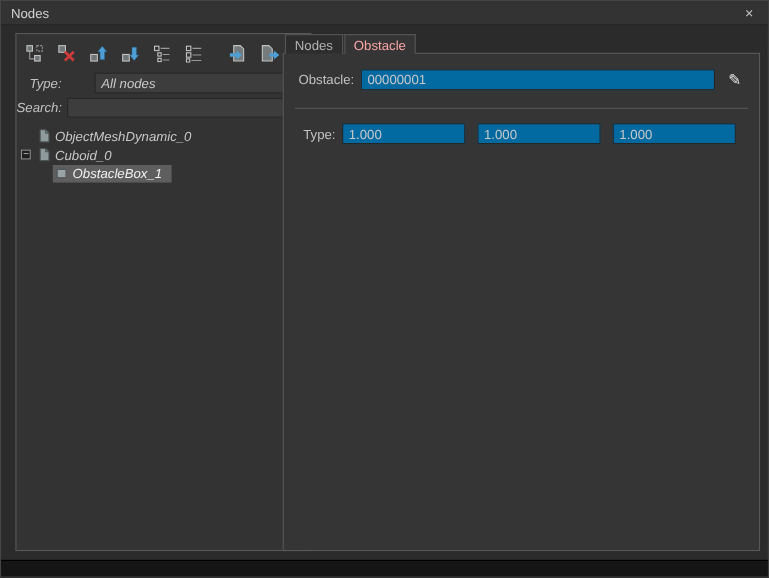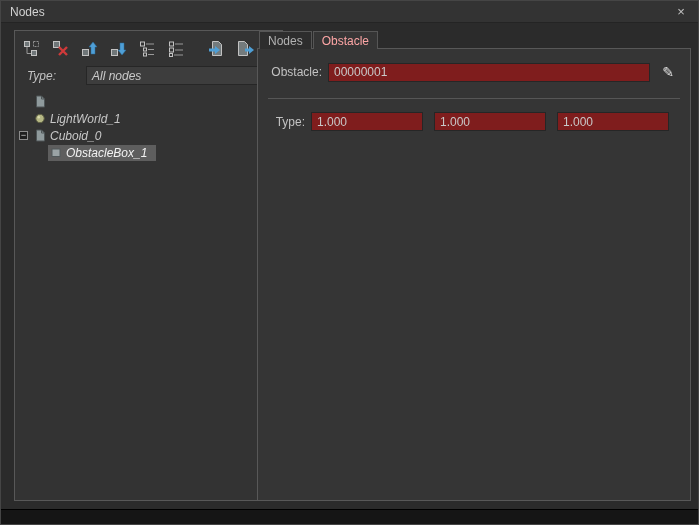--- a/index.html
+++ b/index.html
@@ -92,21 +92,21 @@
     position: relative; top: 1px;
   }
   .tab.active { background: #353535; color: #fca5a5; }
   .panel-box {
     flex: 1; border: 1px solid #585858; background: #353535;
     padding: 13px 10px 0 10px; position: relative; z-index: 1;
   }
   .prop-row { display: flex; align-items: center; margin-bottom: 16px; }
   .prop-label { width: 60px; text-align: right; padding-right: 6px; color: #c2c2c2; white-space: nowrap; }
   .text-field {
-    height: 19px; background: #7f1d1d; border: 1px solid #262626;
+    height: 19px; background: #0369a1; border: 1px solid #262626;
     color: #c8c8c8; padding: 0 5px; outline: none; font: inherit;
   }
   .obstacle-field { flex: 1; }
   .edit-btn {
     width: 24px; height: 20px; margin-left: 6px;
     background: transparent; border: none;
     color: #e6e6e6; font-size: 14px; line-height: 18px;
   }
   .sep { border: none; border-top: 1px solid #565656; margin: 10px 0 13px 0; }
   .size-field { width: 112px; margin-right: 11px; }
@@ -207,43 +207,36 @@
     </div>
 
     <div class="filter-row">
       <span class="filter-label">Type:</span>
       <div class="dropdown">
         <span>All nodes</span>
         <span class="chev"></span>
       </div>
     </div>
 
+    <div class="filter-row">
+      <span class="filter-label">Search:</span>
+      <input class="search-input" type="text" value="" style="">
+    </div>
 
     <div class="tree">
       <div class="tree-row">
         <span class="spacer-root"></span>
         <span class="hit">
           <span class="tree-icon">
             <svg width="12" height="13" viewBox="0 0 12 13">
               <path d="M2.5 1 h5 l3 3 v8 h-8 z" fill="#8f9a9c" stroke="#4e5557"></path>
               <path d="M7.5 1 v3 h3" fill="none" stroke="#4e5557"></path>
             </svg>
           </span>
-        </span>
-      </div>
-      <div class="tree-row">
-        <span class="spacer-root"></span>
-        <span class="hit">
-          <span class="tree-icon">
-            <svg width="12" height="13" viewBox="0 0 12 13">
-              <circle cx="6" cy="6.5" r="4.2" fill="#b5b784" stroke="#5d5f43"></circle>
-              <circle cx="4.8" cy="5.2" r="1.2" fill="#d8d9ae"></circle>
-            </svg>
-          </span>
-          <span class="tree-label">LightWorld_1</span>
+          <span class="tree-label">ObjectMeshDynamic_0</span>
         </span>
       </div>
       <div class="tree-row">
         <span class="exp">−</span>
         <span class="hit">
           <span class="tree-icon">
             <svg width="12" height="13" viewBox="0 0 12 13">
               <path d="M2.5 1 h5 l3 3 v8 h-8 z" fill="#8f9a9c" stroke="#4e5557"></path>
               <path d="M7.5 1 v3 h3" fill="none" stroke="#4e5557"></path>
             </svg>

